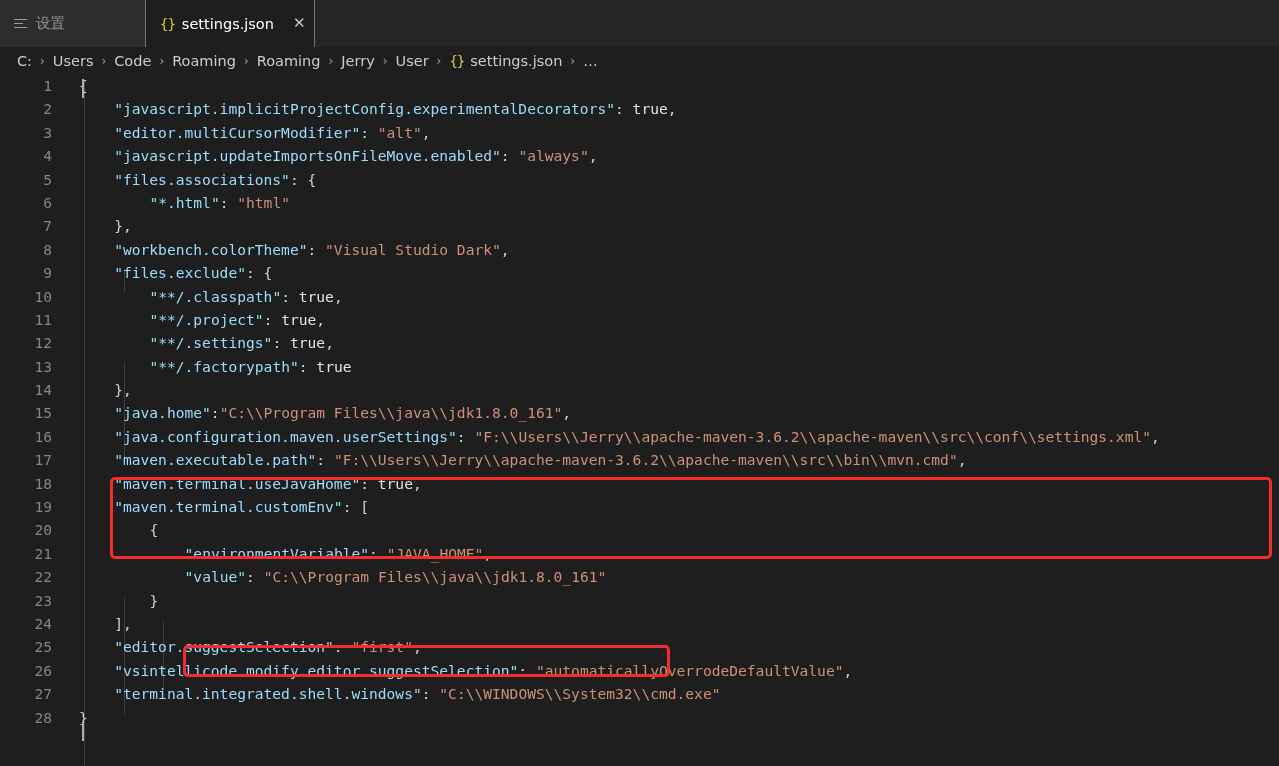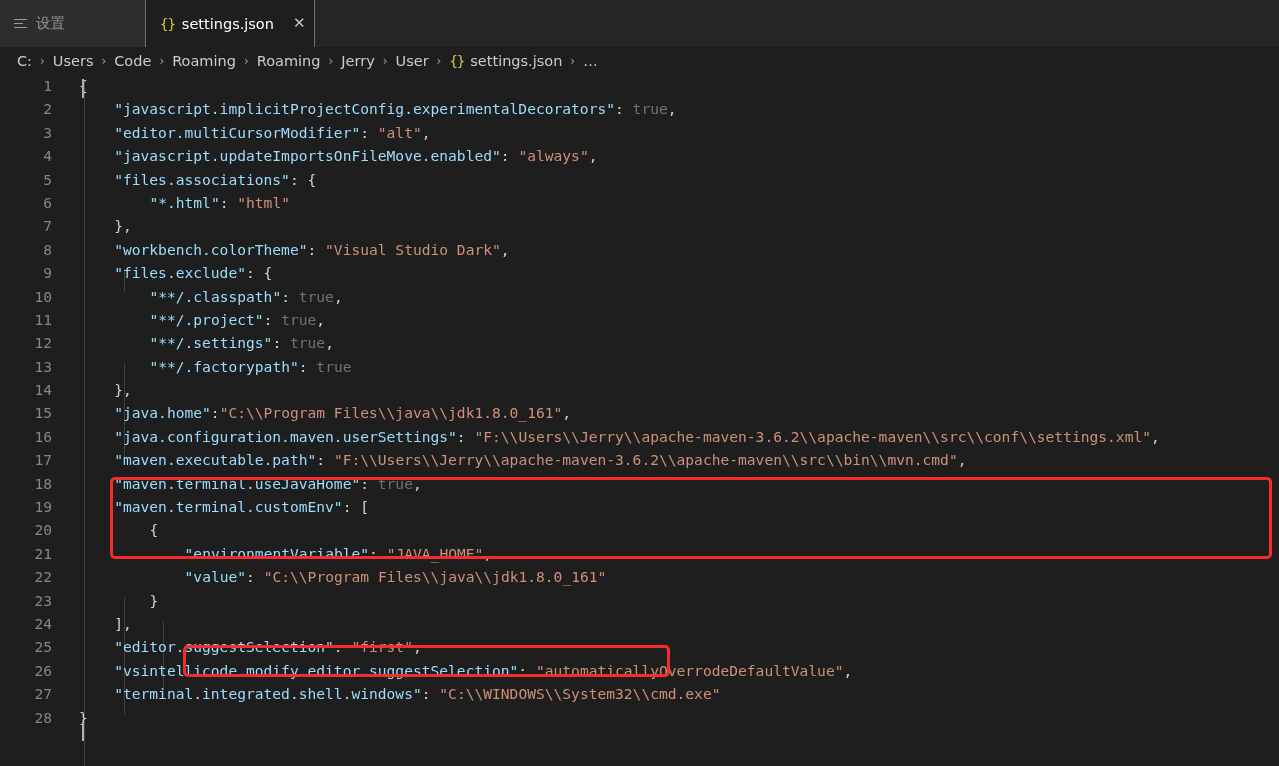--- a/index.html
+++ b/index.html
@@ -113,21 +113,21 @@
   }
   .code {
     padding-left: 27px;
     white-space: pre;
     color: #d4d4d4;
     flex: 1;
   }
   
   .k   { color: #9cdcfe; }  
   .s   { color: #ce9178; }  
-  .b   { color: #737373; }  
+  .b   { color: #e5e5e5; }  
   .p   { color: #d4d4d4; }  
 
   
   .guide {
     position: absolute;
     width: 1px;
     background: #404040;
     left: 84px;
   }
   .guide2 { left: 124px; }

